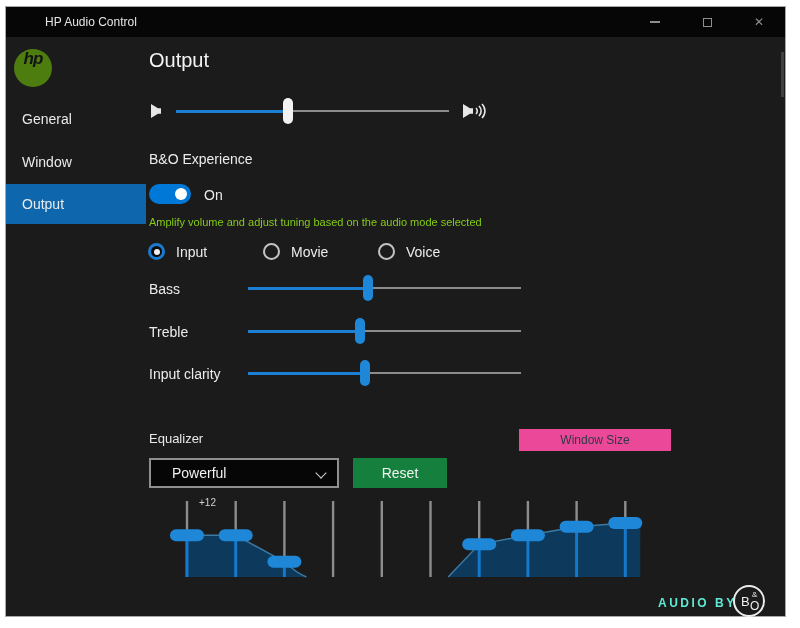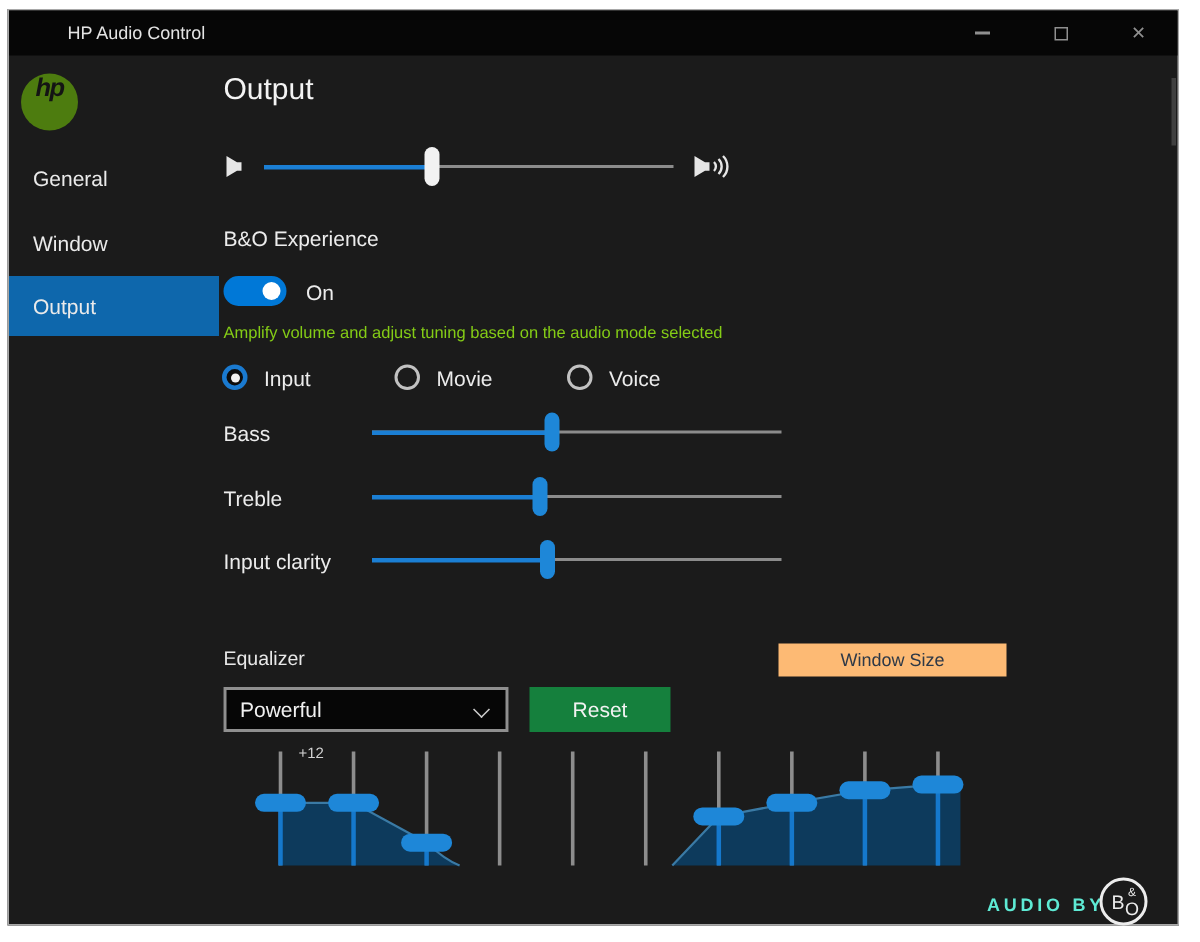--- a/index.html
+++ b/index.html
@@ -36,23 +36,23 @@
   .hslider .thumb { position:absolute; top:0; width:10px; height:26px; border-radius:5px; background:#1e87d8; transform:translateX(-50%); }
   .hslider .thumb.white { background:#f2f2f2; }
 
   .toggle { position:absolute; width:42px; height:20px; border-radius:10px; background:#0078d7; }
   .toggle .knob { position:absolute; right:4px; top:4px; width:12px; height:12px; border-radius:50%; background:#ffffff; }
 
   .radio { position:absolute; width:17px; height:17px; border-radius:50%; border:2px solid #c2c2c2; background:transparent; }
   .radio.checked { border:3px solid #1a7ad0; background:#0c0c0c; }
   .radio.checked::after { content:""; position:absolute; left:50%; top:50%; width:6px; height:6px; margin:-3px 0 0 -3px; border-radius:50%; background:#f0f0f0; }
 
-  .ghost-btn { position:absolute; left:513px; top:422px; width:152px; height:22px; background:#fdba74; color:#2e3947; font-size:12px; display:flex; align-items:center; justify-content:center; }
+  .ghost-btn { position:absolute; left:513px; top:422px; width:152px; height:22px; background:#ec4899; color:#2e3947; font-size:12px; display:flex; align-items:center; justify-content:center; }
   .dropdown { position:absolute; left:143px; top:451px; width:190px; height:30px; background:#060606; border:2px solid #8f8f8f; display:flex; align-items:center; }
-  .dropdown .val { font-size:14px; color:#f0f0f0; padding-left:9px; }
+  .dropdown .val { font-size:14px; color:#f0f0f0; padding-left:21px; }
   .chev { position:absolute; right:12px; top:9px; width:8px; height:8px; border-right:1.6px solid #d0d0d0; border-bottom:1.6px solid #d0d0d0; transform:rotate(45deg); }
   .reset-btn { position:absolute; left:347px; top:451px; width:94px; height:30px; background:#15803d; border:none; color:#f2f2f2; font-size:14px; font-family:"Liberation Sans", sans-serif; }
 
   .footer-text { position:absolute; left:652px; top:589px; font-size:12px; font-weight:bold; letter-spacing:2.5px; color:#5eead4; }
   .bo-logo { position:absolute; left:727px; top:578px; width:32px; height:32px; border:2px solid #ededed; border-radius:50%; color:#ededed; }
   .bo-logo .b { position:absolute; left:6px; top:7px; font-size:13px; }
   .bo-logo .amp { position:absolute; left:17px; top:3px; font-size:8px; }
   .bo-logo .o { position:absolute; left:15px; top:12px; font-size:12px; }
 
   .scroll-thumb { position:absolute; right:1px; top:45px; width:3px; height:45px; background:#404040; }

